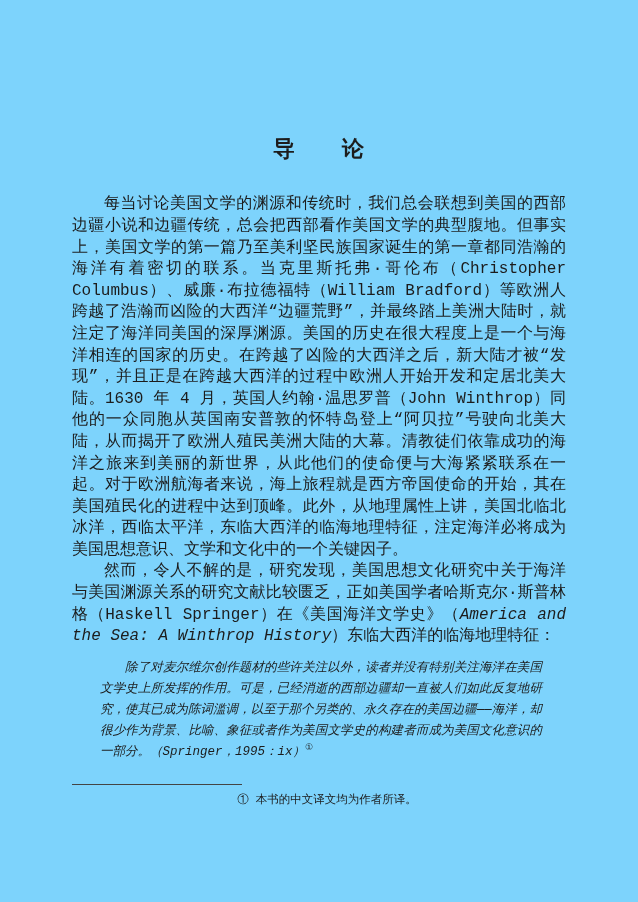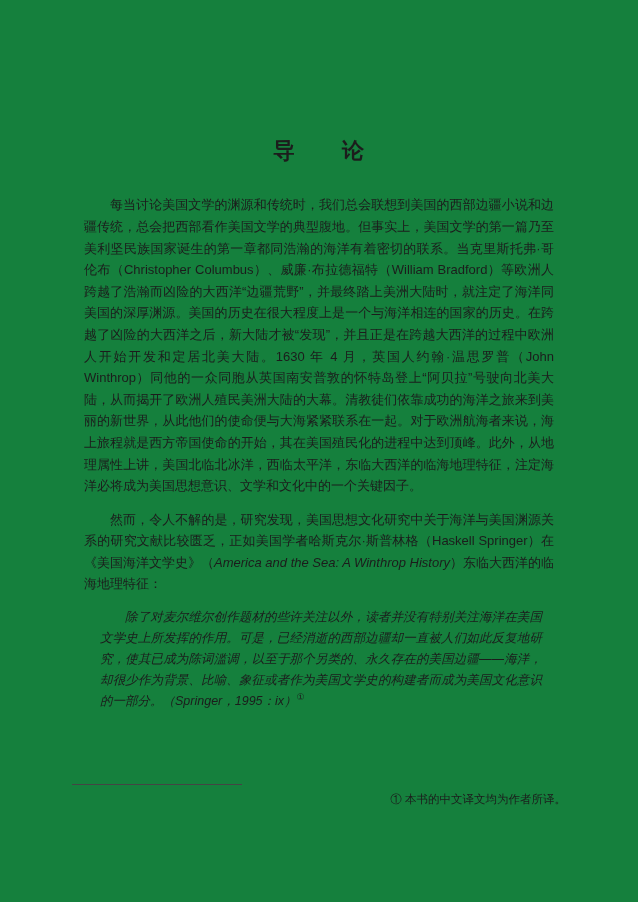--- a/index.html
+++ b/index.html
@@ -4,42 +4,42 @@
 <style>
   html, body {
     margin: 0;
     padding: 0;
     background: #ffffff;
   }
   .page {
     position: relative;
     width: 638px;
     height: 902px;
-    background: #15803d;
+    background: #7dd3fc;
     overflow: hidden;
-    font-family: Liberation Sans, sans-serif;
+    font-family: Liberation Mono, monospace;
     color: #1c1c1c;
   }
   .content {
     position: absolute;
     left: 72px;
     top: 138px;
     width: 494px;
   }
   .title {
     margin: 0 0 30px 0;
     text-align: center;
     font-size: 22px;
     font-weight: bold;
     letter-spacing: 1px;
     line-height: 1.2;
   }
   .para {
-    margin: 12px;
-    font-size: 13px;
+    margin: 0;
+    font-size: 16px;
     line-height: 21.6px;
     text-align: justify;
     text-indent: 2em;
   }
   .quote {
     margin: 10px 24px 20px 28px;
     font-size: 12.5px;
     line-height: 21px;
     text-align: justify;
     text-indent: 2em;
@@ -63,21 +63,21 @@
   .footnote-rule {
     width: 170px;
     border-top: 1px solid #444;
     margin-bottom: 6px;
   }
   .footnote-text {
     margin: 0;
     padding-left: 16px;
     font-size: 11.5px;
     line-height: 17px;
-    text-align: right;
+    text-align: center;
   }
 </style>
 </head>
 <body>
 
 <div class="page">
   <div class="content">
 
     <h1 class="title">导　　论</h1>
 

